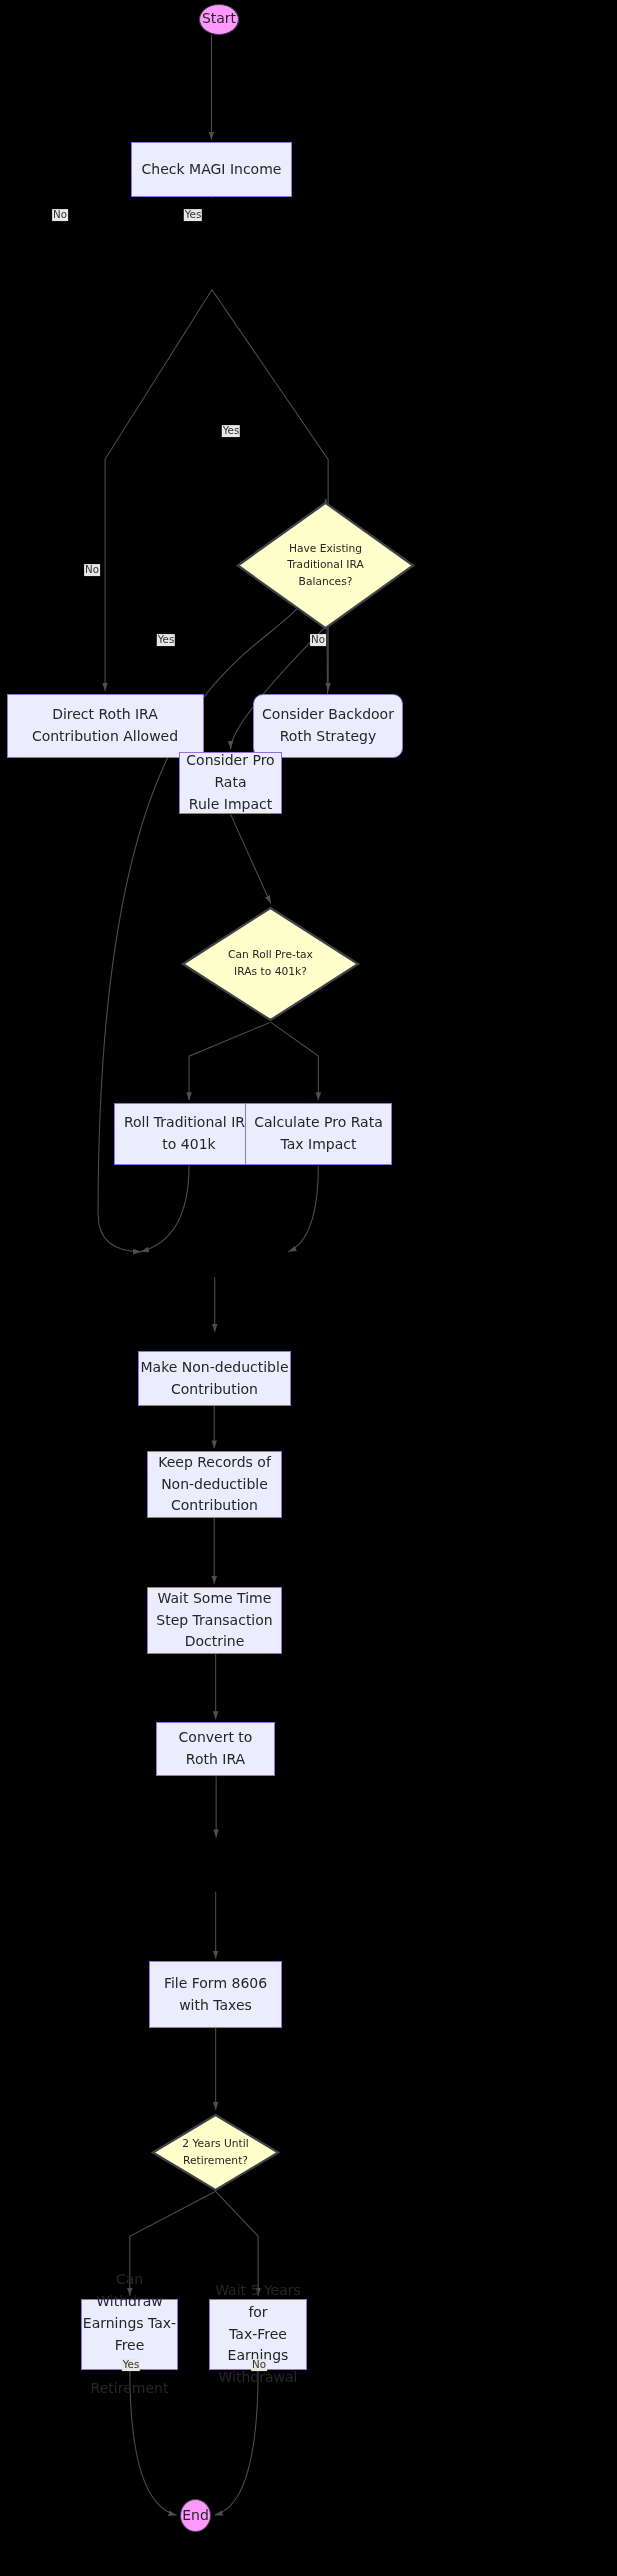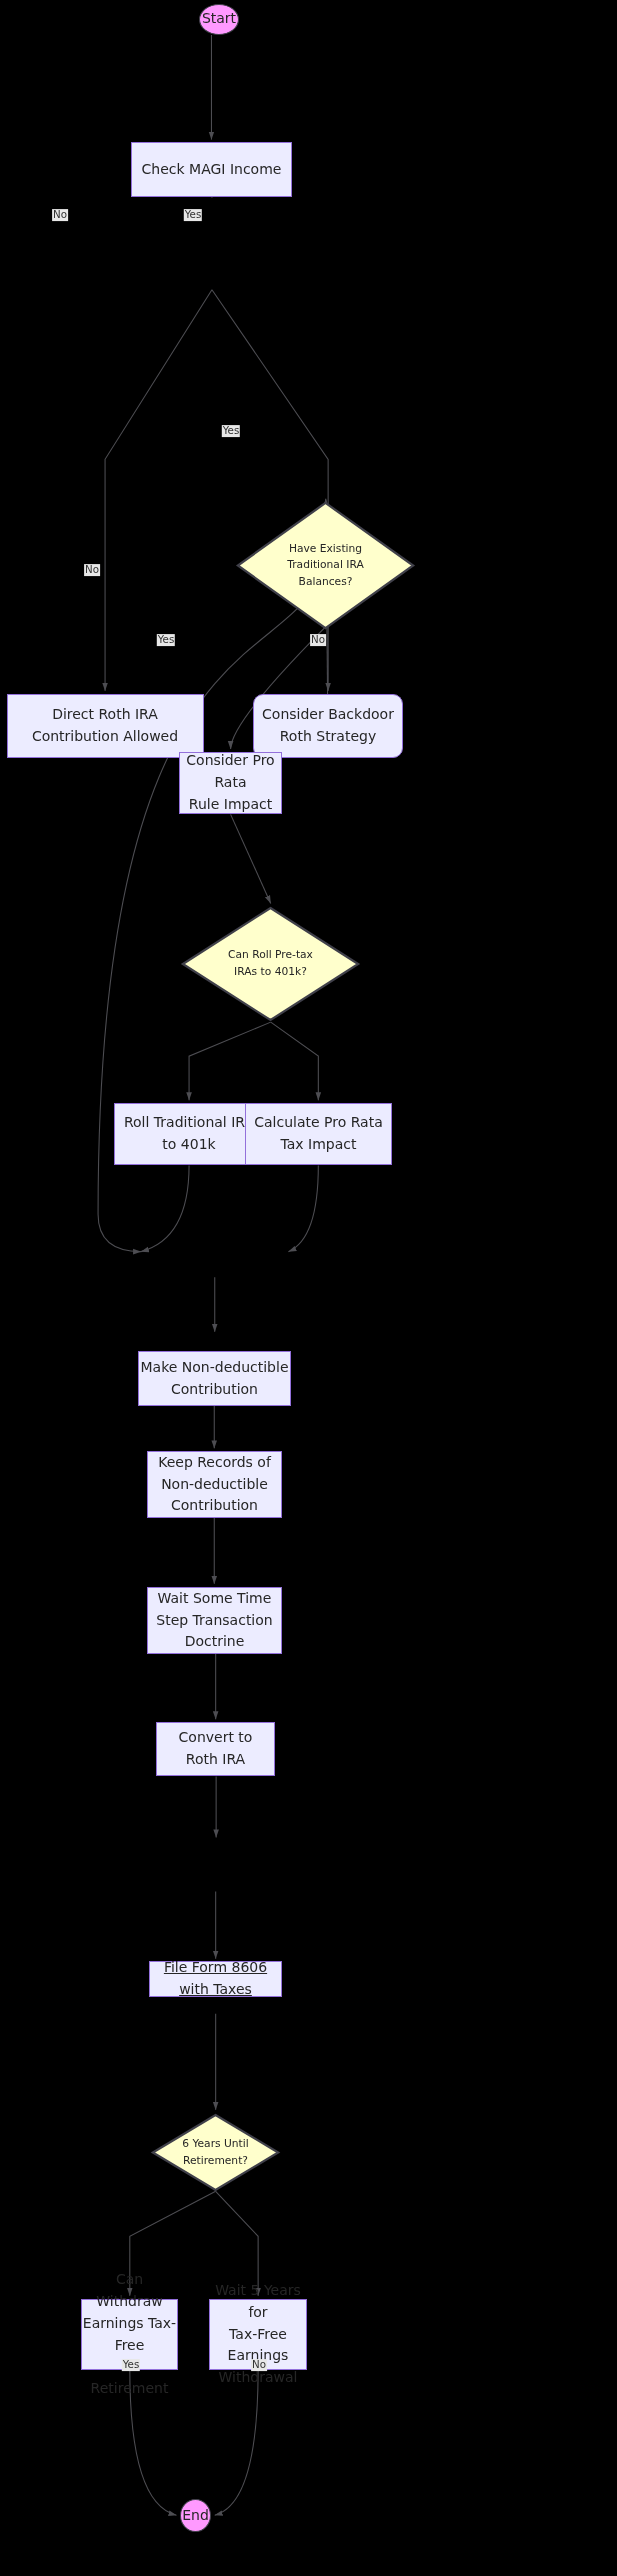--- a/index.html
+++ b/index.html
@@ -214,30 +214,30 @@
 Step Transaction
 Doctrine</span>
   </div>
 
   <div class="node process" style="left: 156px; top: 1722px; width: 119px; height: 54px;">
     <span>Convert to
 Roth IRA</span>
   </div>
 
 
-  <div class="node process" style="left: 149px; top: 1961px; width: 133px; height: 36px; text-decoration: underline;">
+  <div class="node process" style="left: 149px; top: 1961px; width: 133px; height: 67px;">
     <span>File Form 8606
 with Taxes</span>
   </div>
 
   <div class="decision-wrap" style="left: 151px; top: 2113px; width: 129px; height: 79px;">
     <svg width="129" height="79" viewBox="0 0 138 84.24000000000001">
       <polygon points="69,2 136,42.120000000000005 69,82.24000000000001 2,42.120000000000005" fill="#ffffcc" stroke="#40404a" stroke-width="2.4"></polygon>
     </svg>
-    <div class="decision-label">6 Years Until
+    <div class="decision-label">2 Years Until
 Retirement?</div>
   </div>
 
   <div class="node process" style="left: 81px; top: 2299px; width: 97px; height: 71px;">
     <span>Can Withdraw
 Earnings Tax-Free
 at Retirement</span>
   </div>
 
   <div class="node process" style="left: 209px; top: 2299px; width: 98px; height: 71px;">

